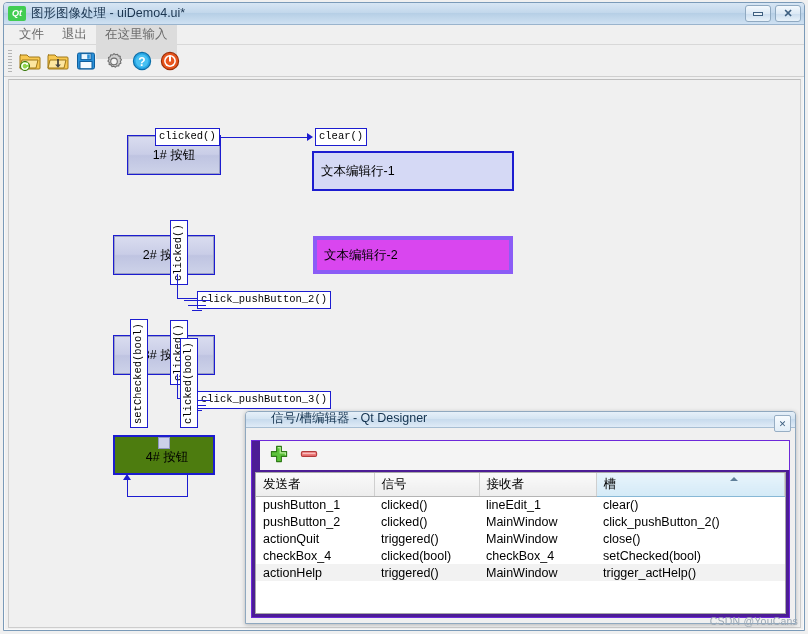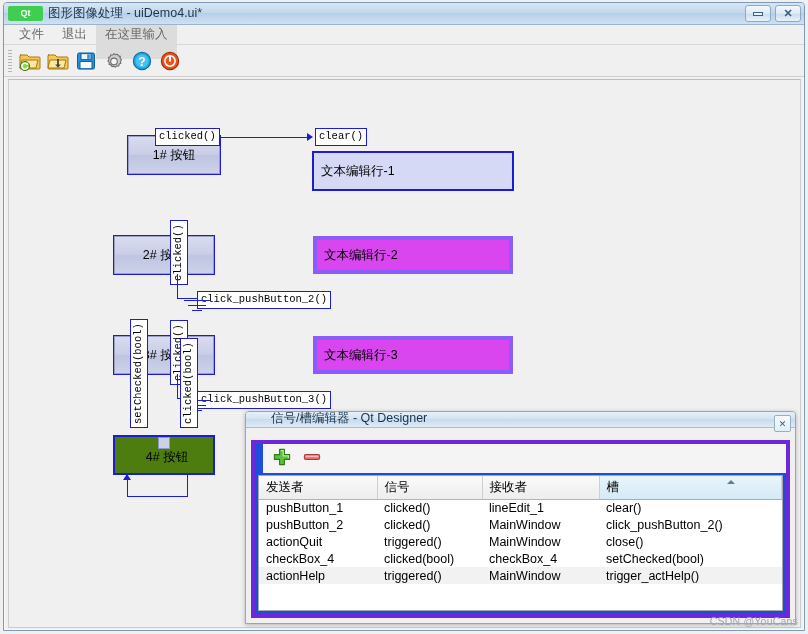--- a/index.html
+++ b/index.html
@@ -27,29 +27,30 @@
   }
   .titlebar {
     position: relative;
     height: 22px;
     background: linear-gradient(to bottom, #d7e6f4 0%, #c3d8ec 45%, #b6cfe6 50%, #cfe1f2 100%);
     border-bottom: 1px solid #9ab4cd;
     border-radius: 3px 3px 0 0;
     display: flex; align-items: center;
   }
   .qt-logo {
-    width: 35px; height: 15px;
+    width: 18px; height: 15px;
     margin-left: 4px; margin-right: 5px;
     background: #41cd52;
     border-radius: 2px;
     color: #ffffff;
     font-size: 9px; font-weight: bold;
     display: flex; align-items: center; justify-content: center;
     line-height: 1;
     flex: none;
+    font-style: italic;
   }
   .title-text {
     font-size: 12.5px;
     color: #1b3550;
     white-space: nowrap;
   }
   .wincontrols {
     position: absolute; right: 3px; top: 2px;
     display: flex; gap: 4px;
   }
@@ -229,22 +230,22 @@
     width: 17px; height: 17px;
     border: 1px solid #97aec4;
     border-radius: 2px;
     background: linear-gradient(to bottom, #f7fbfe, #e2eef8);
     display: flex; align-items: center; justify-content: center;
     font-size: 9px; color: #3d5f80;
   }
   .dlg-body {
     position: absolute;
     left: 5px; top: 28px; right: 5px; bottom: 5px;
-    background: #1d4ed8;
-    border: 4px solid #6d28d9;
+    background: #4c1d95;
+    border: 1px solid #6d28d9;
     padding-left: 8px;
   }
   .dlg-toolbar {
     height: 29px;
     display: flex; align-items: center;
     padding-left: 8px; gap: 8px;
     background: #f4f4f4;
   }
   .iconbtn { width: 22px; height: 22px; display:flex; align-items:center; justify-content:center; }
 
@@ -417,21 +418,20 @@
       <div class="wire h" style="left:168px; top:218px; width:80px;"></div>
       <div class="clabel" style="left:188px; top:211px;">click_pushButton_2()</div>
       <div class="ground" style="left:175px; top:220px; width:26px; height:12px;">
         <i style="left:0; top:0; width:26px;"></i>
         <i style="left:4px; top:5px; width:18px;"></i>
         <i style="left:8px; top:10px; width:10px;"></i>
       </div>
 
       <div class="pbtn" style="left:105px; top:256px; width:100px; height:38px;">3# 按钮</div>
 
-      <div class="ledit" style="left:304px; top:256px; width:200px; height:38px;">文本编辑行-3</div>
 
       <div class="clabel vert" style="left:161px; top:305px;">clicked()</div>
 
       <div class="wire v" style="left:168px; top:294px; height:24px;"></div>
       <div class="wire h" style="left:168px; top:318px; width:80px;"></div>
       <div class="clabel" style="left:188px; top:311px;">click_pushButton_3()</div>
       <div class="ground" style="left:175px; top:320px; width:26px; height:12px;">
         <i style="left:0; top:0; width:26px;"></i>
         <i style="left:4px; top:5px; width:18px;"></i>
         <i style="left:8px; top:10px; width:10px;"></i>

